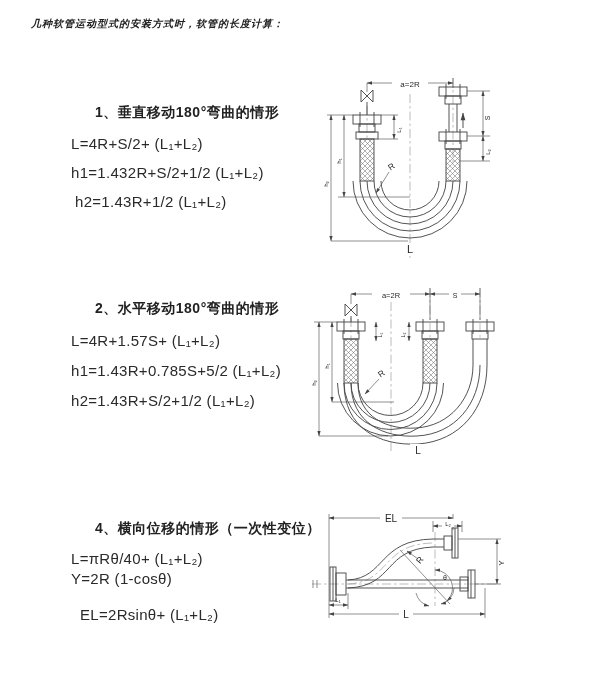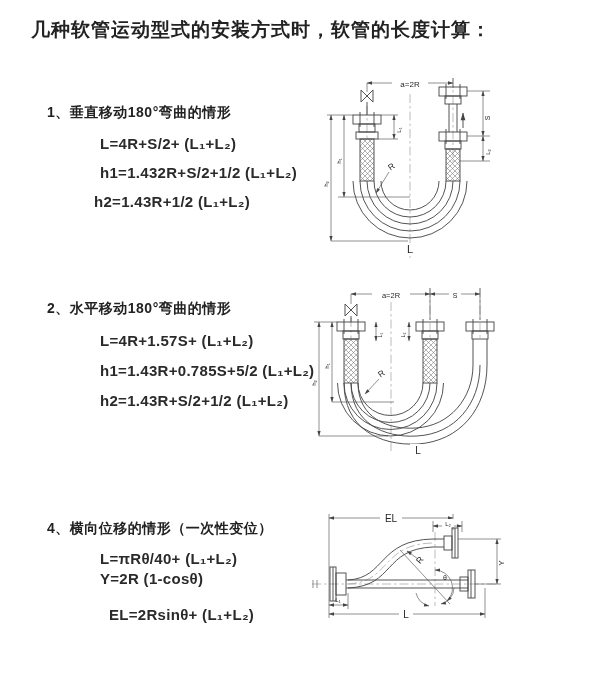--- a/index.html
+++ b/index.html
@@ -2,47 +2,48 @@
 <html><head>
 <meta charset="utf-8">
 <style>
   html,body { margin:0; padding:0; }
   body {
     width:600px; height:675px; background:#ffffff; position:relative;
     font-family:"Liberation Sans","DejaVu Sans",sans-serif; color:#1c1c1c;
     overflow:hidden;
   }
   .title {
-    position:absolute; font-size:19px; font-weight:bold; letter-spacing:1px; color:#222;
+    position:absolute; font-size:10px; font-weight:bold; letter-spacing:1px; color:#222;
     white-space:nowrap;
+    font-style:italic;
   }
   .heading {
     position:absolute; font-size:14px; font-weight:bold; letter-spacing:0.5px; color:#222;
     white-space:nowrap;
+    margin-left:48px;
   }
   .formula {
-    position:absolute; font-size:15px; font-weight:bold; letter-spacing:0.3px; color:#2a2a2a;
+    position:absolute; font-size:15px; font-weight:normal; letter-spacing:0.3px; color:#2a2a2a;
     white-space:nowrap;
-    margin-left:29px;
   }
   .diag { position:absolute; }
   .diag line, .diag path, .diag rect, .diag polygon { stroke:#4a4a4a; stroke-width:0.95; fill:none; }
   .diag .dim line, .diag .dim path { stroke:#555555; stroke-width:0.65; }
   .diag .cl line { stroke:#8f8f8f; stroke-width:0.6; stroke-dasharray:9 3 2.5 3; }
   .diag text { fill:#262626; stroke:none; }
 </style>
 </head>
 <body>
 
 <div class="title" style="left:31px;top:17px">几种软管运动型式的安装方式时，软管的长度计算：</div>
 
 <div class="heading" style="left:47px;top:104px">1、垂直移动180°弯曲的情形</div>
 <div class="formula" style="left:71px;top:135px">L=4R+S/2+ (L₁+L₂)</div>
 <div class="formula" style="left:71px;top:164px">h1=1.432R+S/2+1/2 (L₁+L₂)</div>
-<div class="formula" style="left:65px;top:193px">h2=1.43R+1/2 (L₁+L₂)</div>
+<div class="formula" style="left:75px;top:193px">h2=1.43R+1/2 (L₁+L₂)</div>
 
 <div class="heading" style="left:47px;top:300px">2、水平移动180°弯曲的情形</div>
 <div class="formula" style="left:71px;top:332px">L=4R+1.57S+ (L₁+L₂)</div>
 <div class="formula" style="left:71px;top:362px">h1=1.43R+0.785S+5/2 (L₁+L₂)</div>
 <div class="formula" style="left:71px;top:392px">h2=1.43R+S/2+1/2 (L₁+L₂)</div>
 
 <div class="heading" style="left:47px;top:520px">4、横向位移的情形（一次性变位）</div>
 <div class="formula" style="left:71px;top:550px">L=πRθ/40+ (L₁+L₂)</div>
 <div class="formula" style="left:71px;top:570px">Y=2R (1-cosθ)</div>
 <div class="formula" style="left:80px;top:606px">EL=2Rsinθ+ (L₁+L₂)</div>

